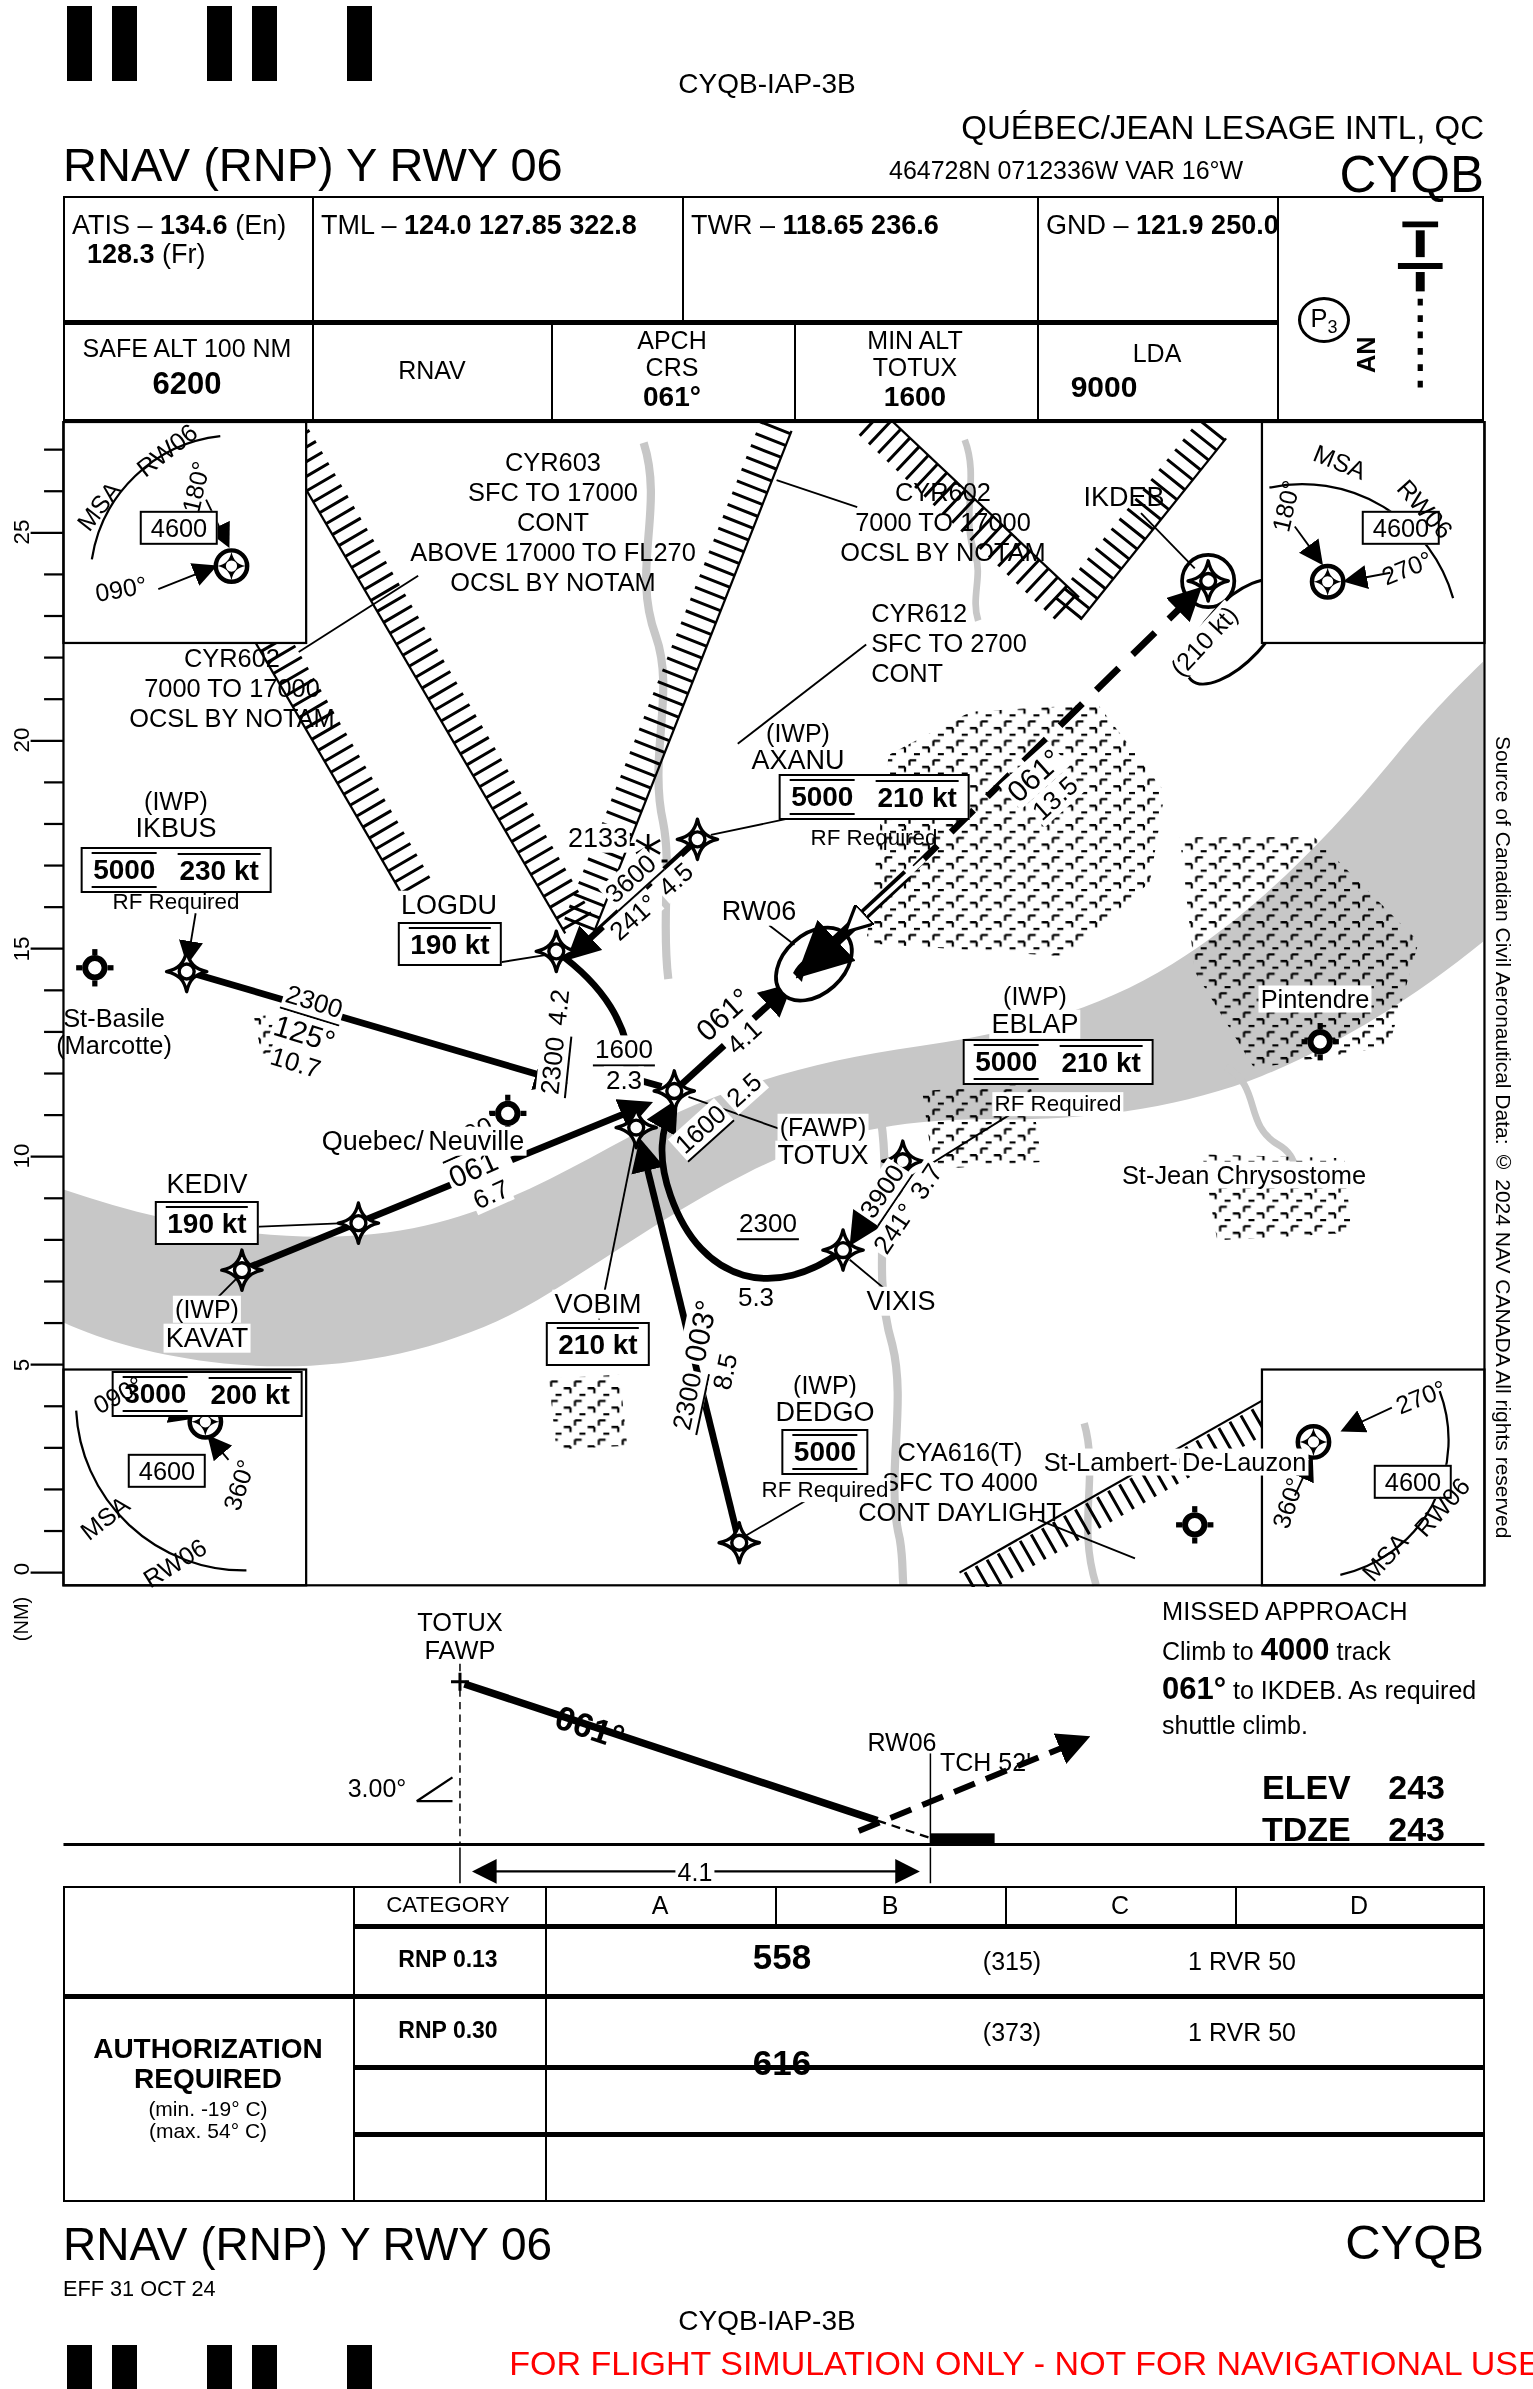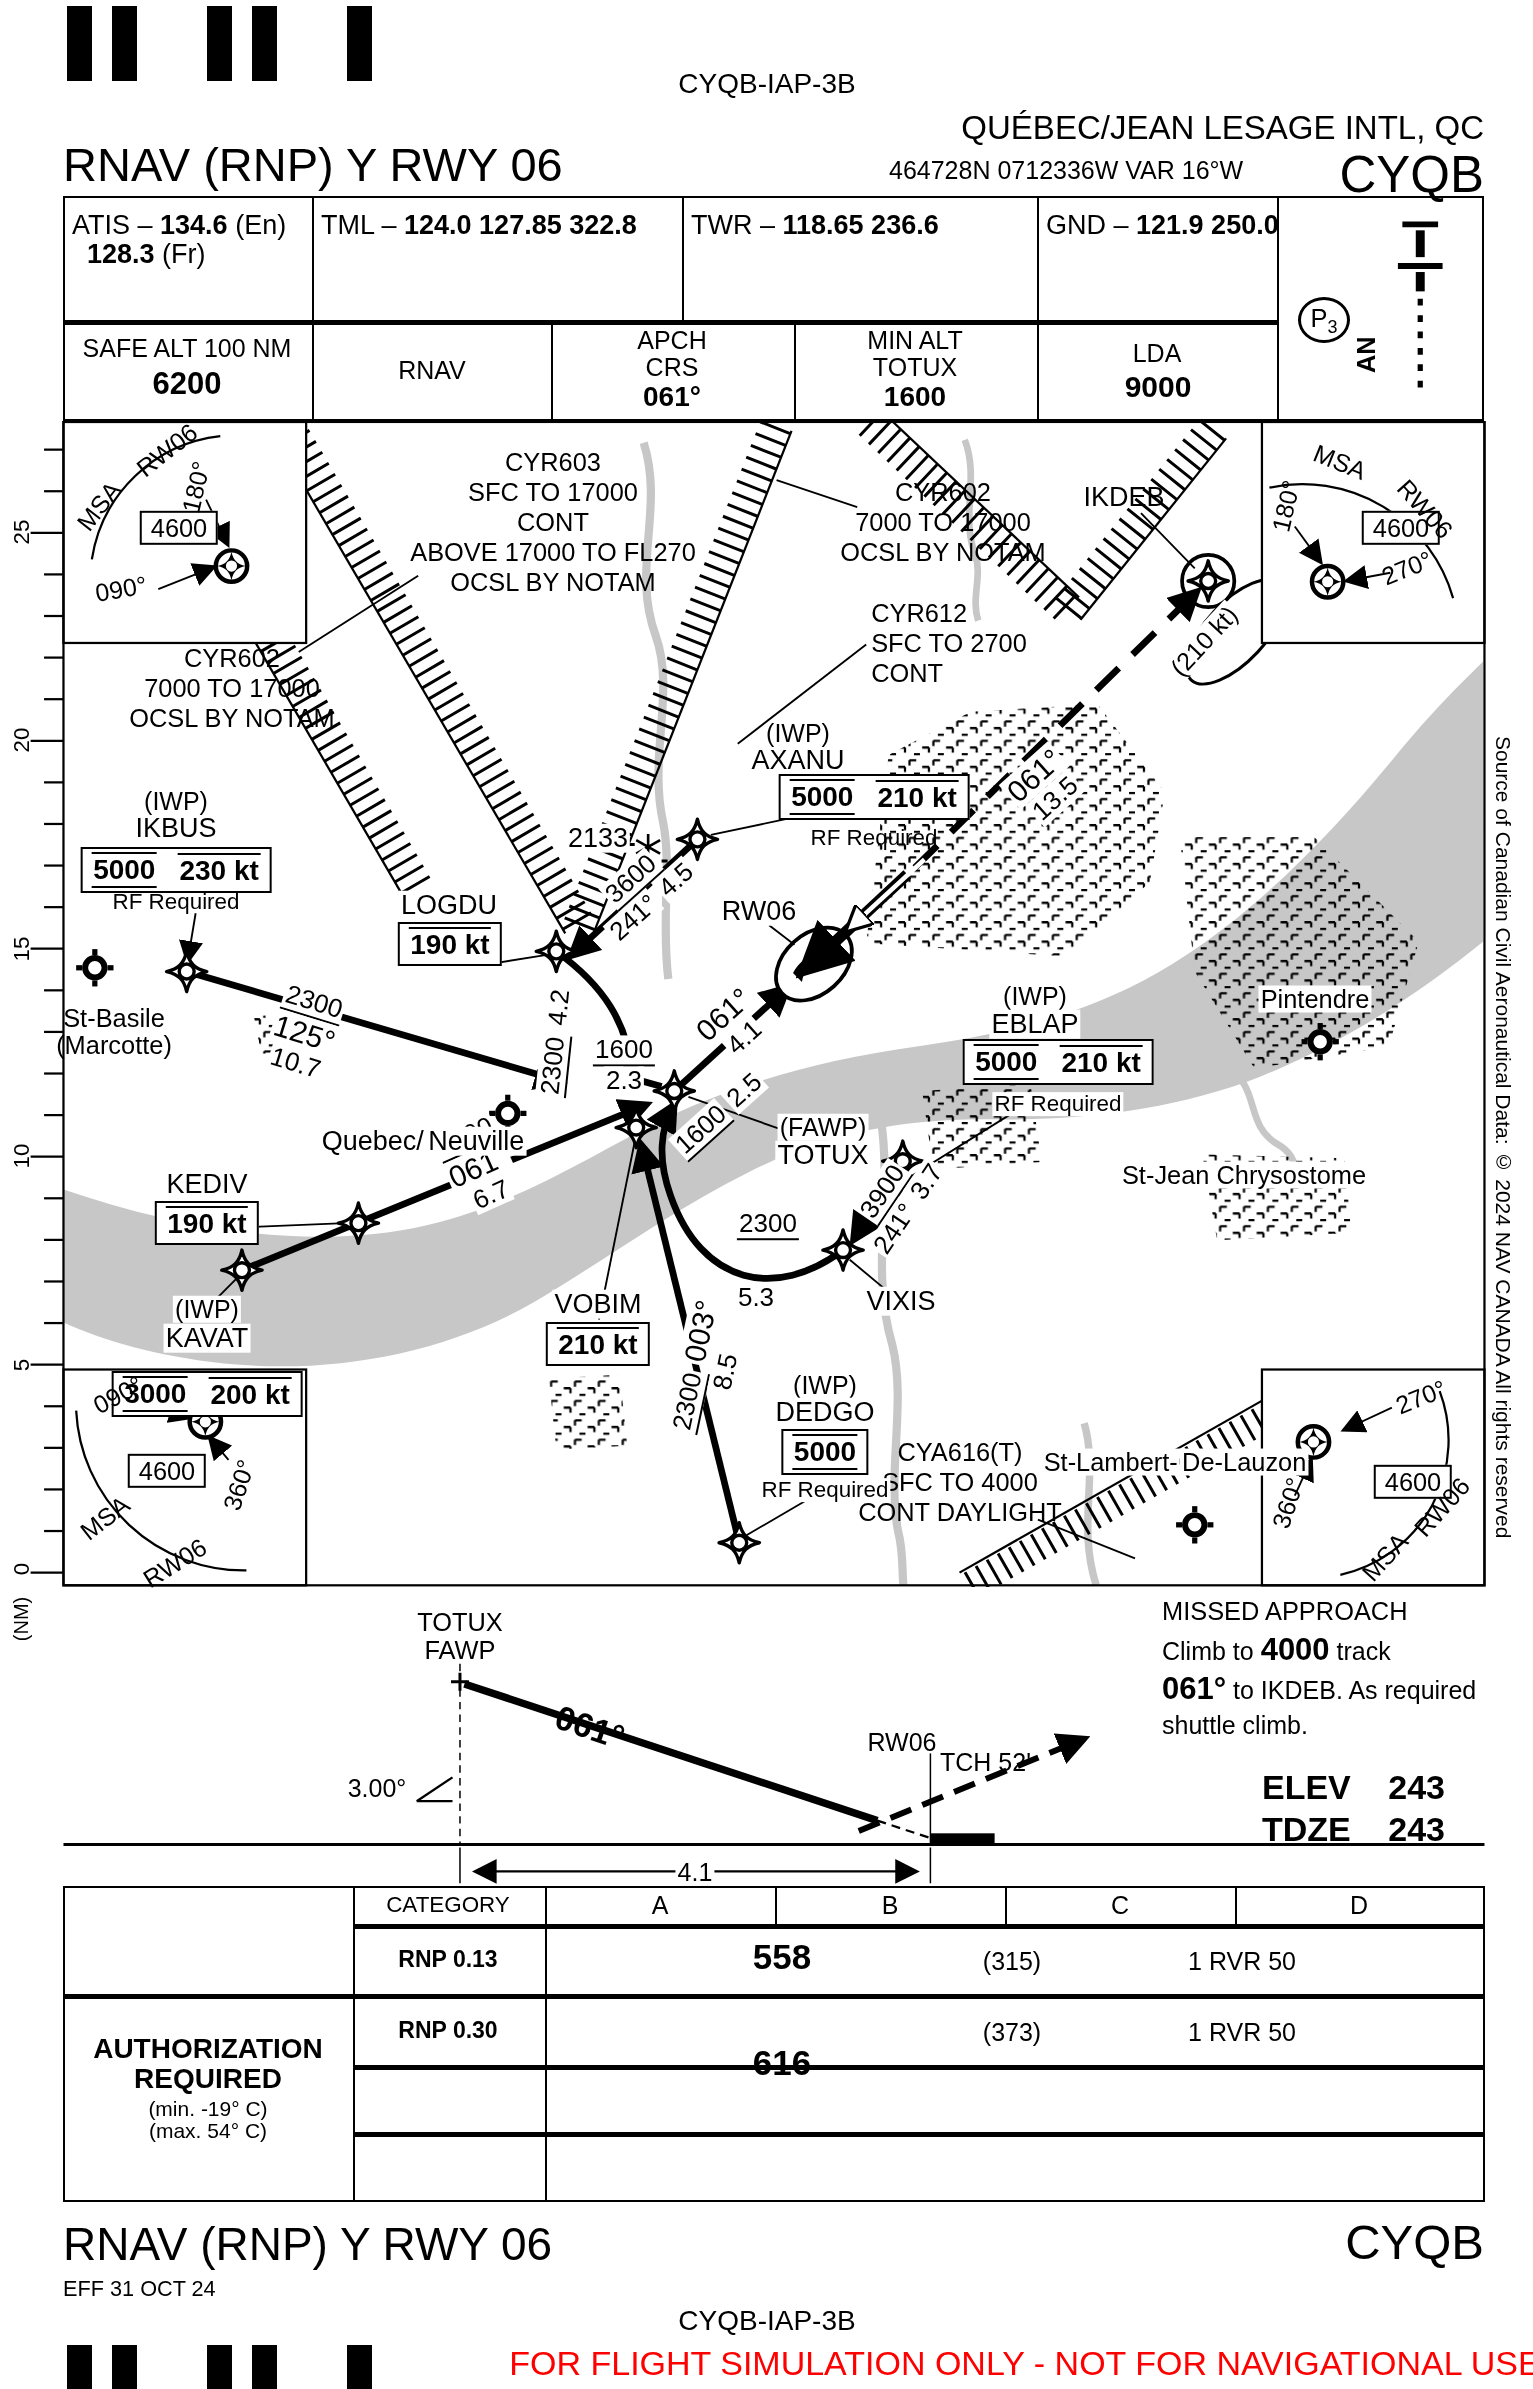--- a/index.html
+++ b/index.html
@@ -69,21 +69,21 @@
   <div class="lbl ctr cell-lab" style="left:187px;top:348px;">SAFE ALT 100 NM</div>
   <div class="lbl ctr b" style="left:187px;top:384px;font-size:31px;">6200</div>
   <div class="lbl ctr cell-lab" style="left:432px;top:370px;">RNAV</div>
   <div class="lbl ctr cell-lab" style="left:672px;top:340px;">APCH</div>
   <div class="lbl ctr cell-lab" style="left:672px;top:367px;">CRS</div>
   <div class="lbl ctr b" style="left:672px;top:397px;font-size:28px;">061°</div>
   <div class="lbl ctr cell-lab" style="left:915px;top:340px;">MIN ALT</div>
   <div class="lbl ctr cell-lab" style="left:915px;top:367px;">TOTUX</div>
   <div class="lbl ctr b" style="left:915px;top:397px;font-size:28px;">1600</div>
   <div class="lbl ctr cell-lab" style="left:1157px;top:353px;">LDA</div>
-  <div class="lbl ctr b" style="left:1158px;top:387px;font-size:30px;">9000</div>
+  <div class="lbl ctr b" style="left:1104px;top:387px;font-size:30px;">9000</div>
 
   <div class="lbl ctr" style="left:1324px;top:320px;width:46px;height:40px;border:3px solid #000;border-radius:50%;text-align:center;line-height:37px;font-size:25.4px;">
     <span>P</span><sub style="font-size:18px">3</sub>
   </div>
   <svg style="left:1386px;top:215px;" width="67" height="187" viewBox="0 0 90 250">
     <g stroke="#000" fill="#000">
       <line x1="22" y1="12" x2="70" y2="12" stroke-width="8"></line>
       <rect x="40" y="20" width="12" height="36" stroke="none"></rect>
       <line x1="16" y1="68" x2="76" y2="68" stroke-width="8"></line>
       <rect x="40" y="76" width="12" height="26" stroke="none"></rect>

